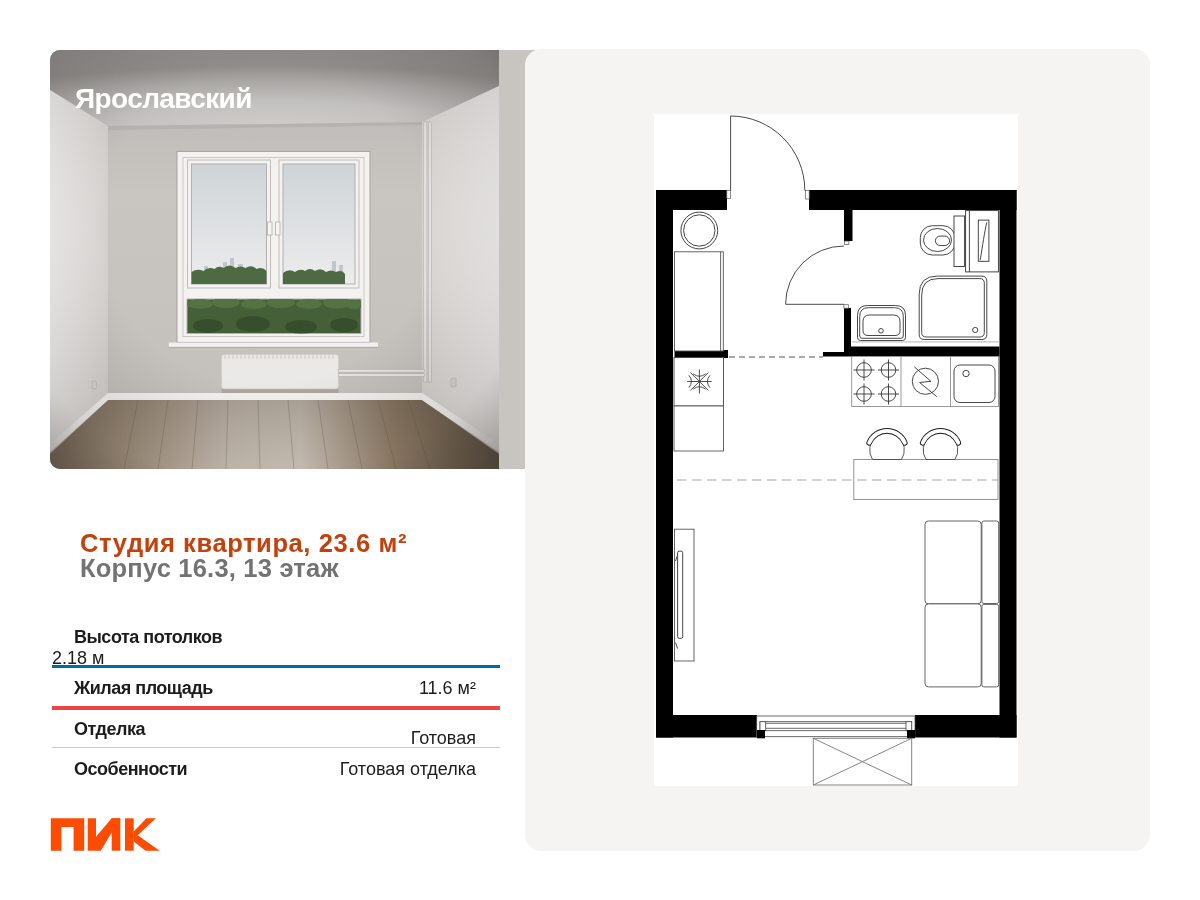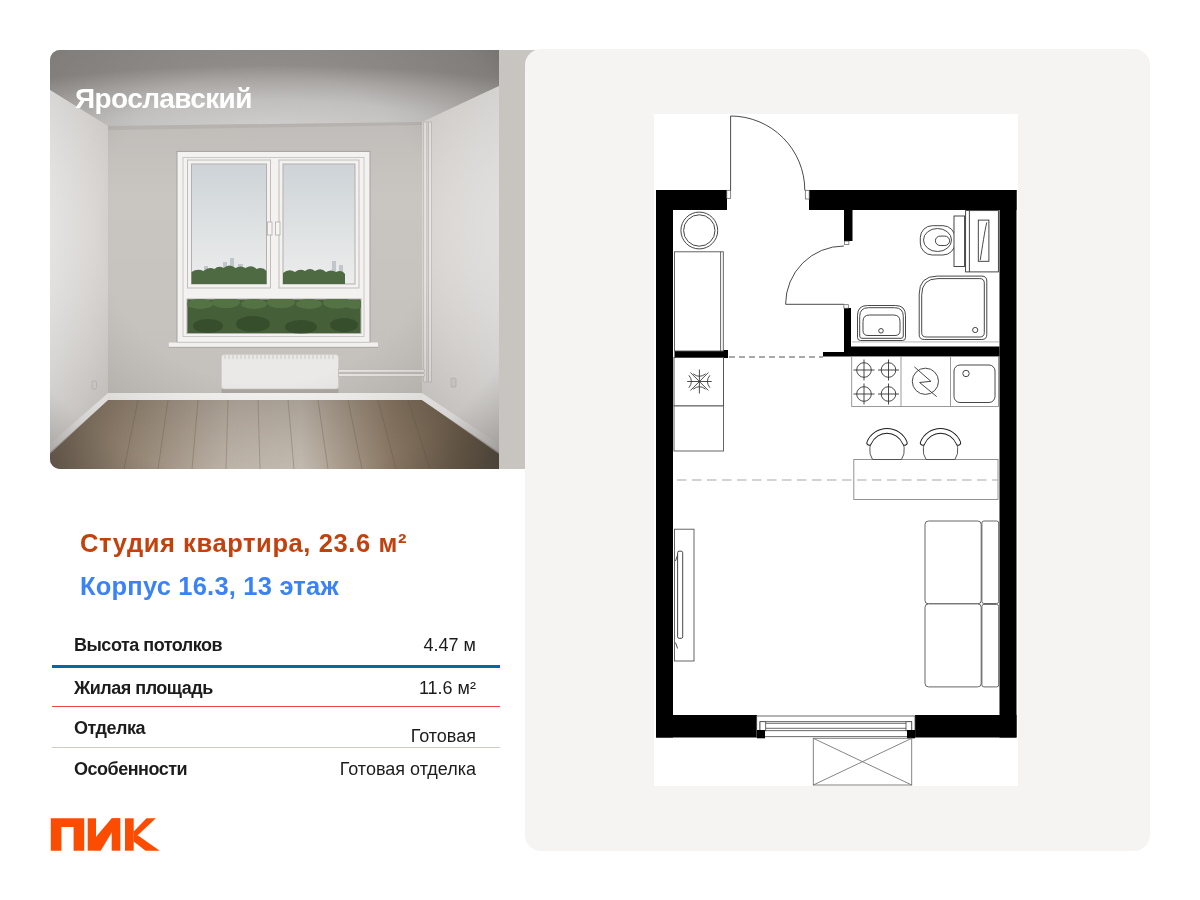--- a/index.html
+++ b/index.html
@@ -182,35 +182,35 @@
   <rect x="401" y="328" width="5" height="9" rx="1.5" fill="#dad7d4" stroke="#b0aca8" stroke-width="0.5"></rect>
 
   <rect x="0" y="0" width="449" height="419" fill="url(#vign)"></rect>
 
   <text x="25" y="58" font-family="Liberation Sans, sans-serif" font-size="28" font-weight="bold" letter-spacing="-0.6" fill="#ffffff">Ярославский</text>
 </svg>
 </div>
 
 <div class="abs" style="left:80px;top:529.3px;font-size:25.5px;letter-spacing:0.6px;font-weight:bold;color:#c2410c;line-height:29px;">Студия квартира, 23.6 м²</div>
 
-<div class="abs" style="left:80px;top:572px;font-size:25.5px;letter-spacing:0.2px;font-weight:bold;color:#3b82f6;line-height:29px;">Корпус 16.3, 13 этаж</div>
+<div class="abs" style="left:80px;top:554px;font-size:25.5px;letter-spacing:0.2px;font-weight:bold;color:#737373;line-height:29px;">Корпус 16.3, 13 этаж</div>
 
 <div class="abs" style="left:52px;top:623.5px;width:448px;font-size:18px;color:#1c1c1c;">
 
-  <div style="height:41px;box-sizing:border-box;padding-top:3px;display:flex;align-items:center;justify-content:space-between;">
+  <div style="height:41px;box-sizing:border-box;padding-top:3px;display:flex;align-items:flex-start;justify-content:space-between;flex-direction:column;">
     <span style="font-weight:bold;padding-left:22px;letter-spacing:-0.5px;">Высота потолков</span>
-      <span style="padding-right:24px;">4.47 м</span>
+      <span style="padding-right:24px;">2.18 м</span>
   </div>
 
   <div style="height:41px;box-sizing:border-box;padding-top:3px;display:flex;align-items:center;justify-content:space-between;border-top:3px solid #0369a1;">
     <span style="font-weight:bold;padding-left:22px;letter-spacing:-0.5px;">Жилая площадь</span>
       <span style="padding-right:24px;">11.6 м²</span>
   </div>
 
-  <div style="height:41px;box-sizing:border-box;padding-top:3px;display:flex;align-items:center;justify-content:space-between;border-top:1px solid #ef4444;">
+  <div style="height:41px;box-sizing:border-box;padding-top:3px;display:flex;align-items:center;justify-content:space-between;border-top:4px solid #ef4444;">
     <span style="font-weight:bold;padding-left:22px;letter-spacing:-0.5px;">Отделка</span>
       <span style="padding-right:24px;margin-top:17px;">Готовая</span>
   </div>
 
   <div style="height:41px;box-sizing:border-box;padding-top:3px;display:flex;align-items:center;justify-content:space-between;border-top:1px solid #d2cbc4;gap:40px;">
     <span style="font-weight:bold;padding-left:22px;letter-spacing:-0.5px;">Особенности</span>
       <span style="padding-right:24px;">Готовая отделка</span>
   </div>
 </div>
 

